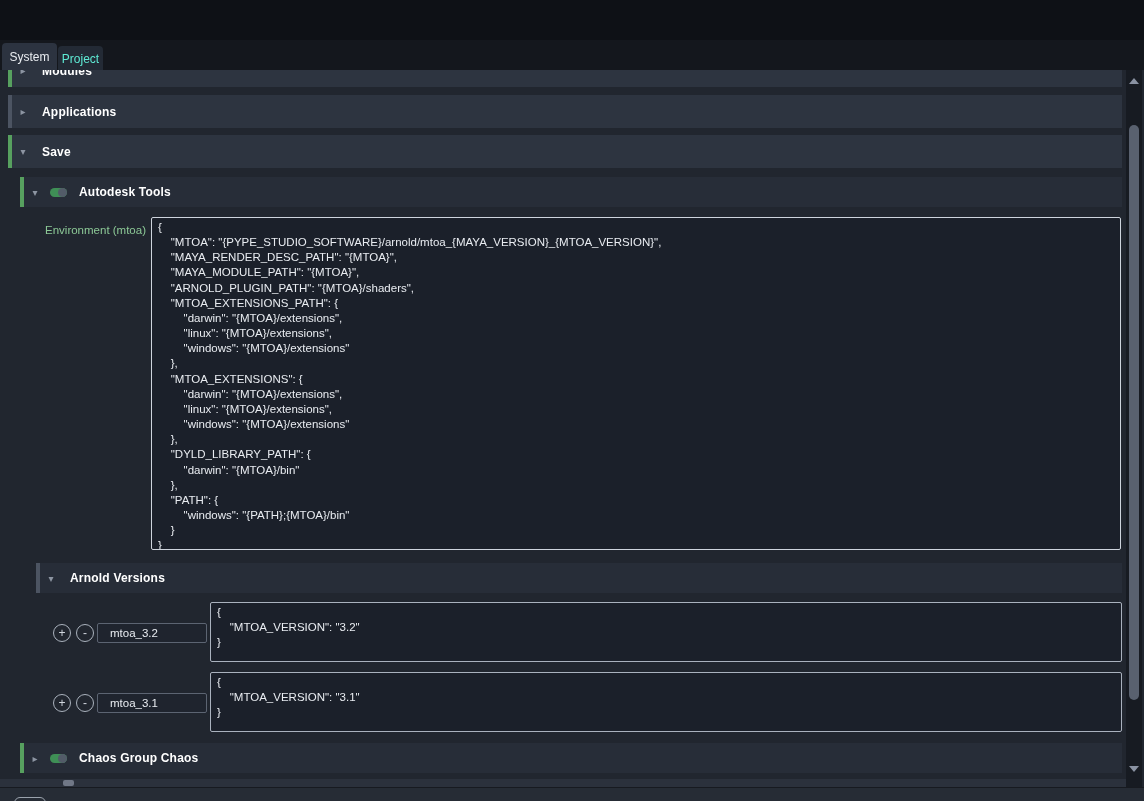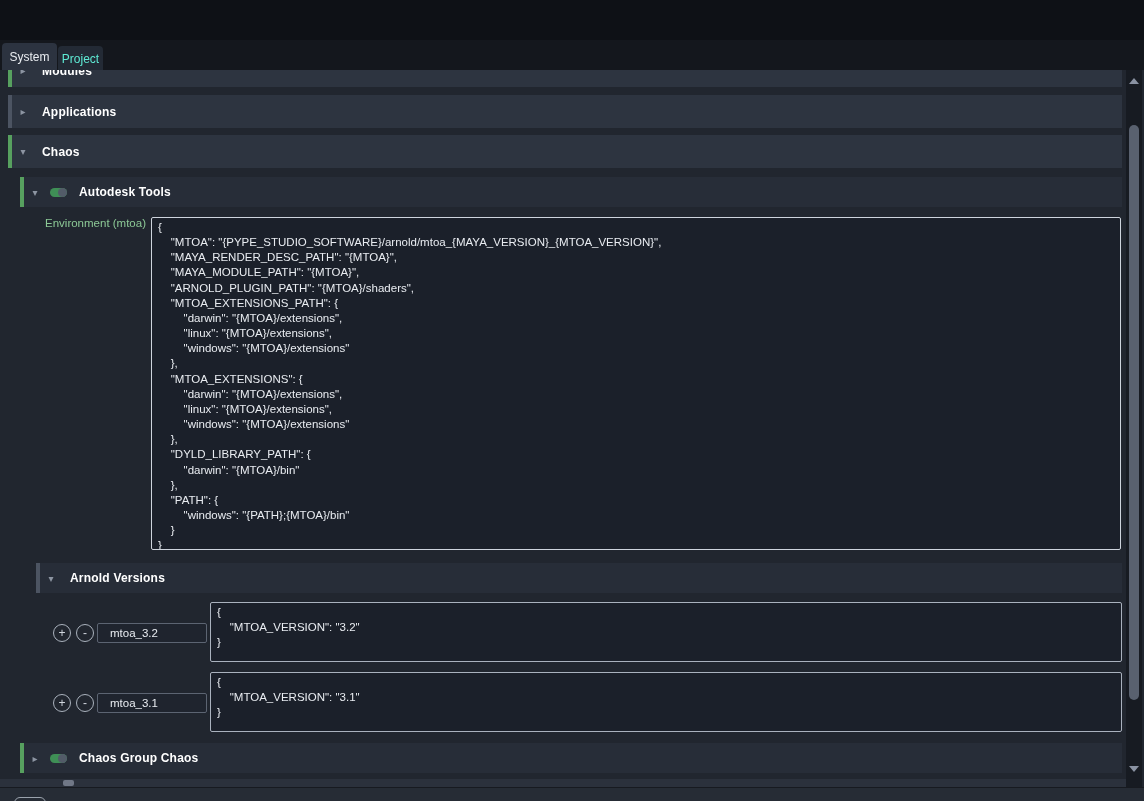--- a/index.html
+++ b/index.html
@@ -96,32 +96,32 @@
       </div>
     </div>
 
     <div class="hdr bl-gray" style="left:8px; top:25px; width:1114px; height:33px;">
       <span class="expander">▸</span>
       <span class="hdr-title">Applications</span>
     </div>
 
     <div class="hdr bl-green" style="left:8px; top:65px; width:1114px; height:33px;">
       <span class="expander">▾</span>
-      <span class="hdr-title">Chaos</span>
+      <span class="hdr-title">Save</span>
     </div>
 
     <div class="hdr hdr-inner bl-green" style="left:20px; top:107px; width:1102px; height:30px;">
       <span class="expander">▾</span>
       <span class="toggle">
           <span class="knob"></span>
         </span>
       <span class="hdr-title">Autodesk Tools</span>
     </div>
 
-    <div class="env-label" style="top:147px;">Environment (mtoa)</div>
+    <div class="env-label" style="top:154px;">Environment (mtoa)</div>
     <textarea class="json-area focused" style="left: 151px; top: 147px; width: 970px; height: 333px;" spellcheck="false">{
     "MTOA": "{PYPE_STUDIO_SOFTWARE}/arnold/mtoa_{MAYA_VERSION}_{MTOA_VERSION}",
     "MAYA_RENDER_DESC_PATH": "{MTOA}",
     "MAYA_MODULE_PATH": "{MTOA}",
     "ARNOLD_PLUGIN_PATH": "{MTOA}/shaders",
     "MTOA_EXTENSIONS_PATH": {
         "darwin": "{MTOA}/extensions",
         "linux": "{MTOA}/extensions",
         "windows": "{MTOA}/extensions"
     },

